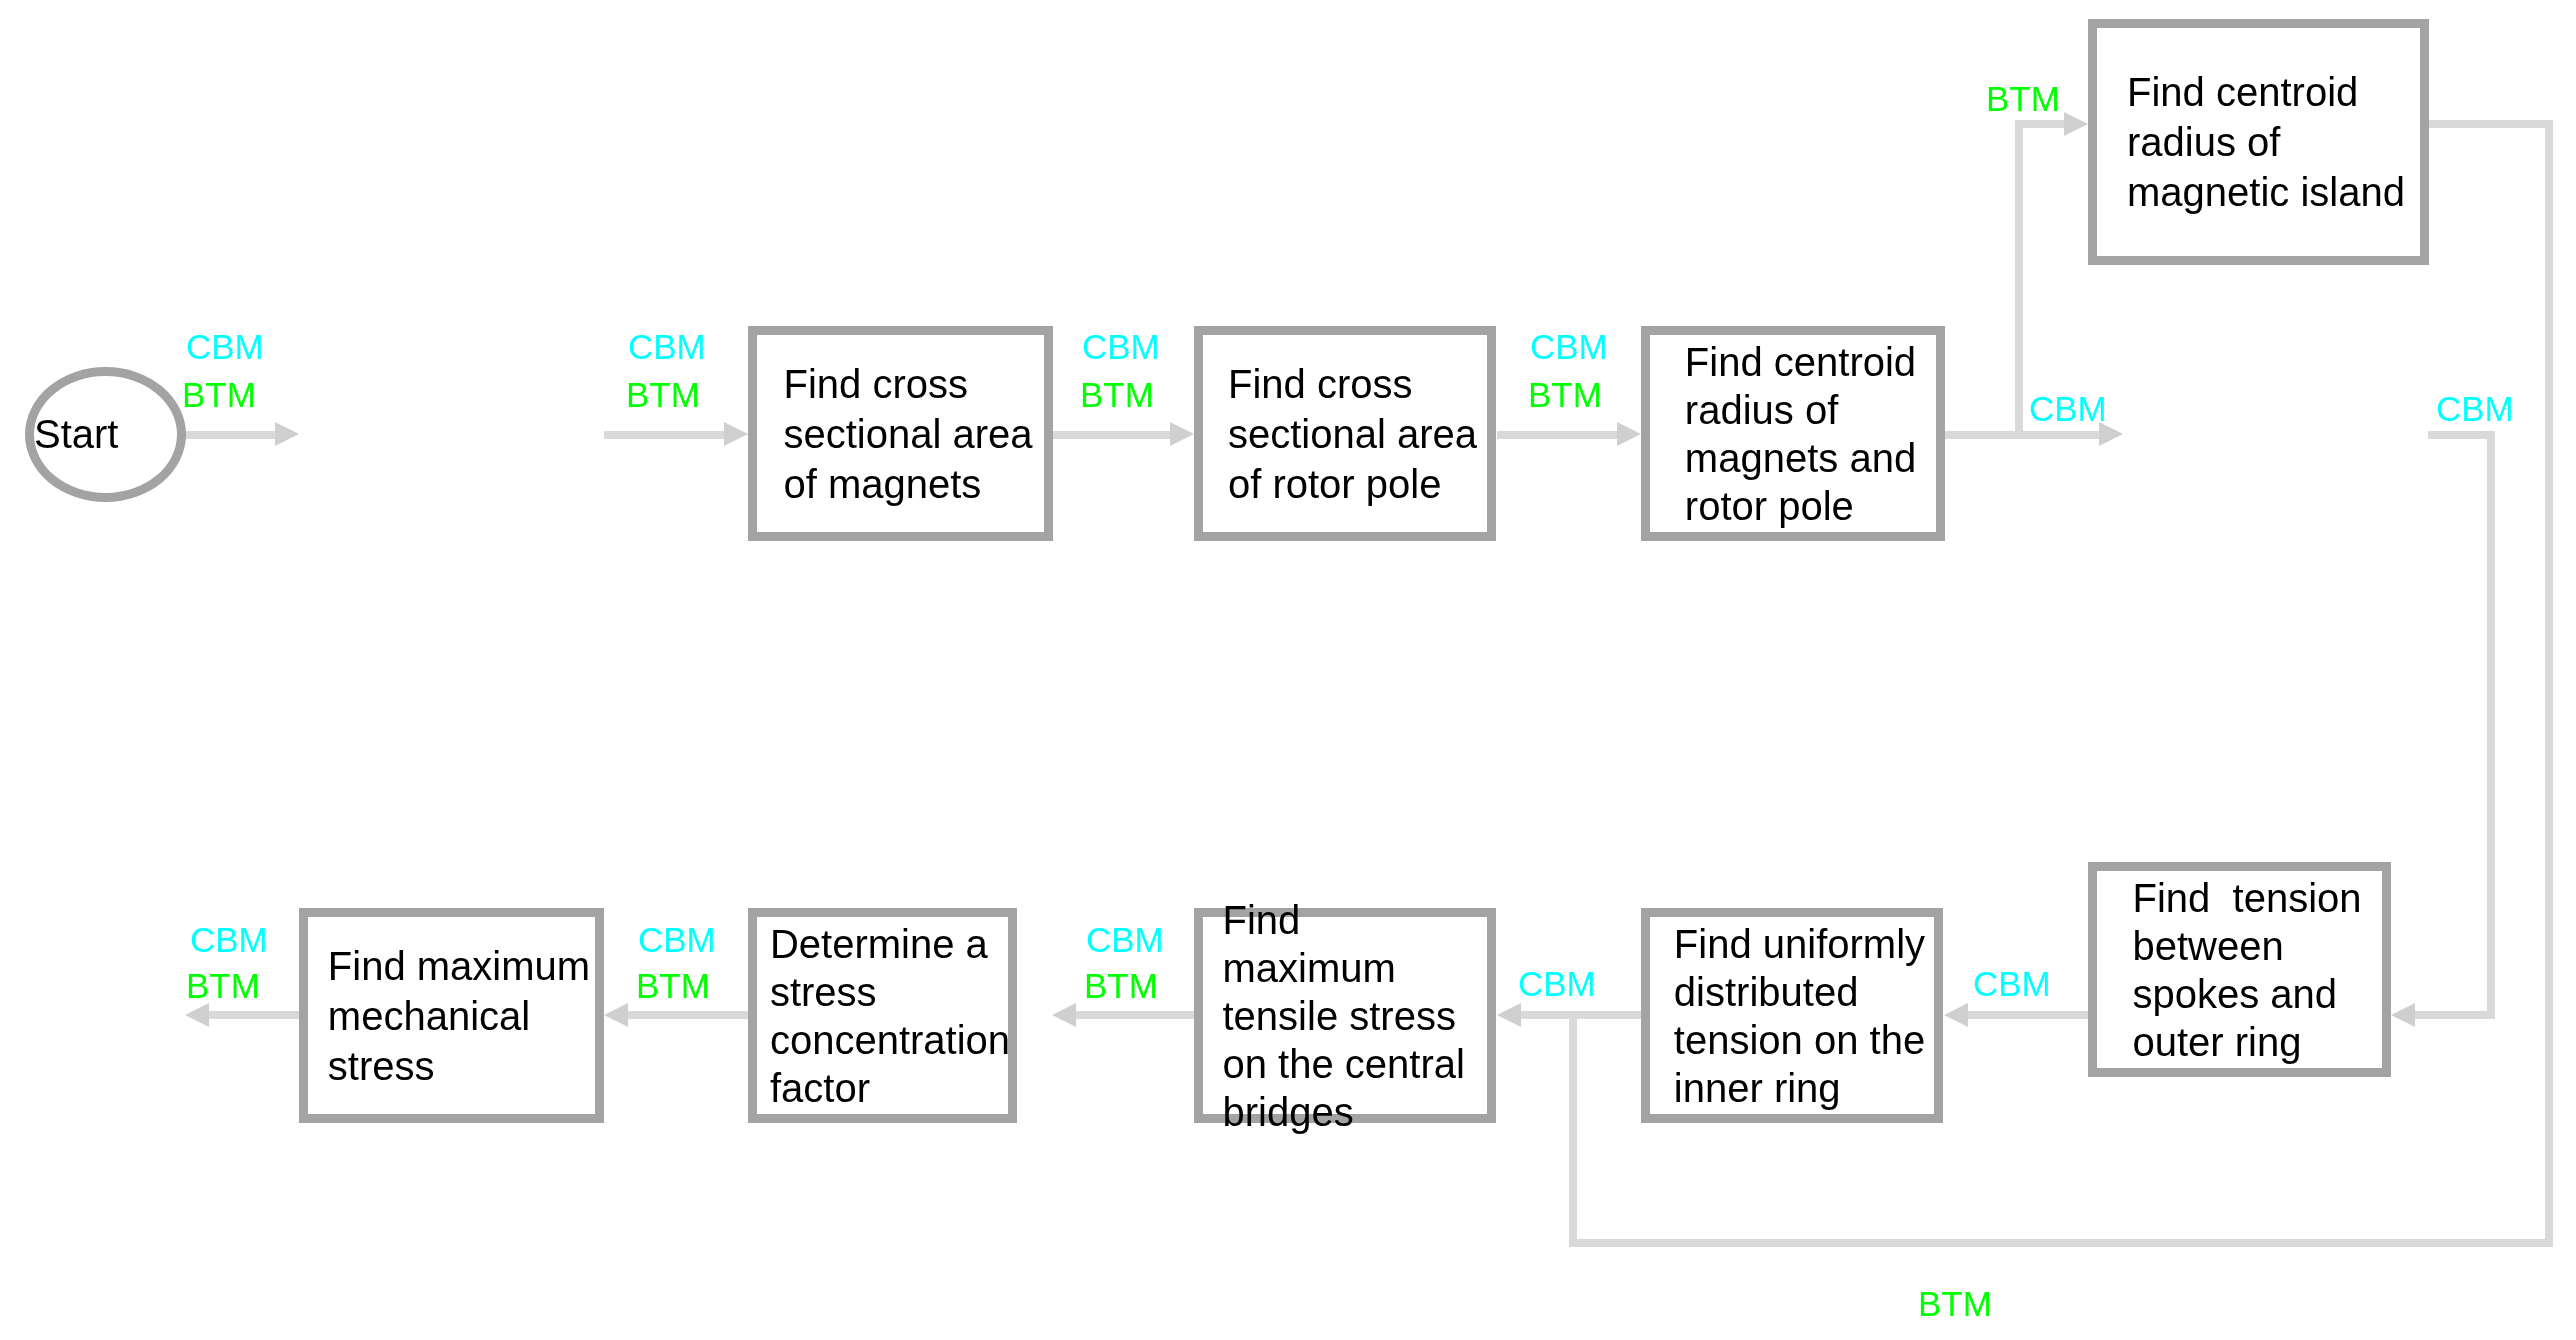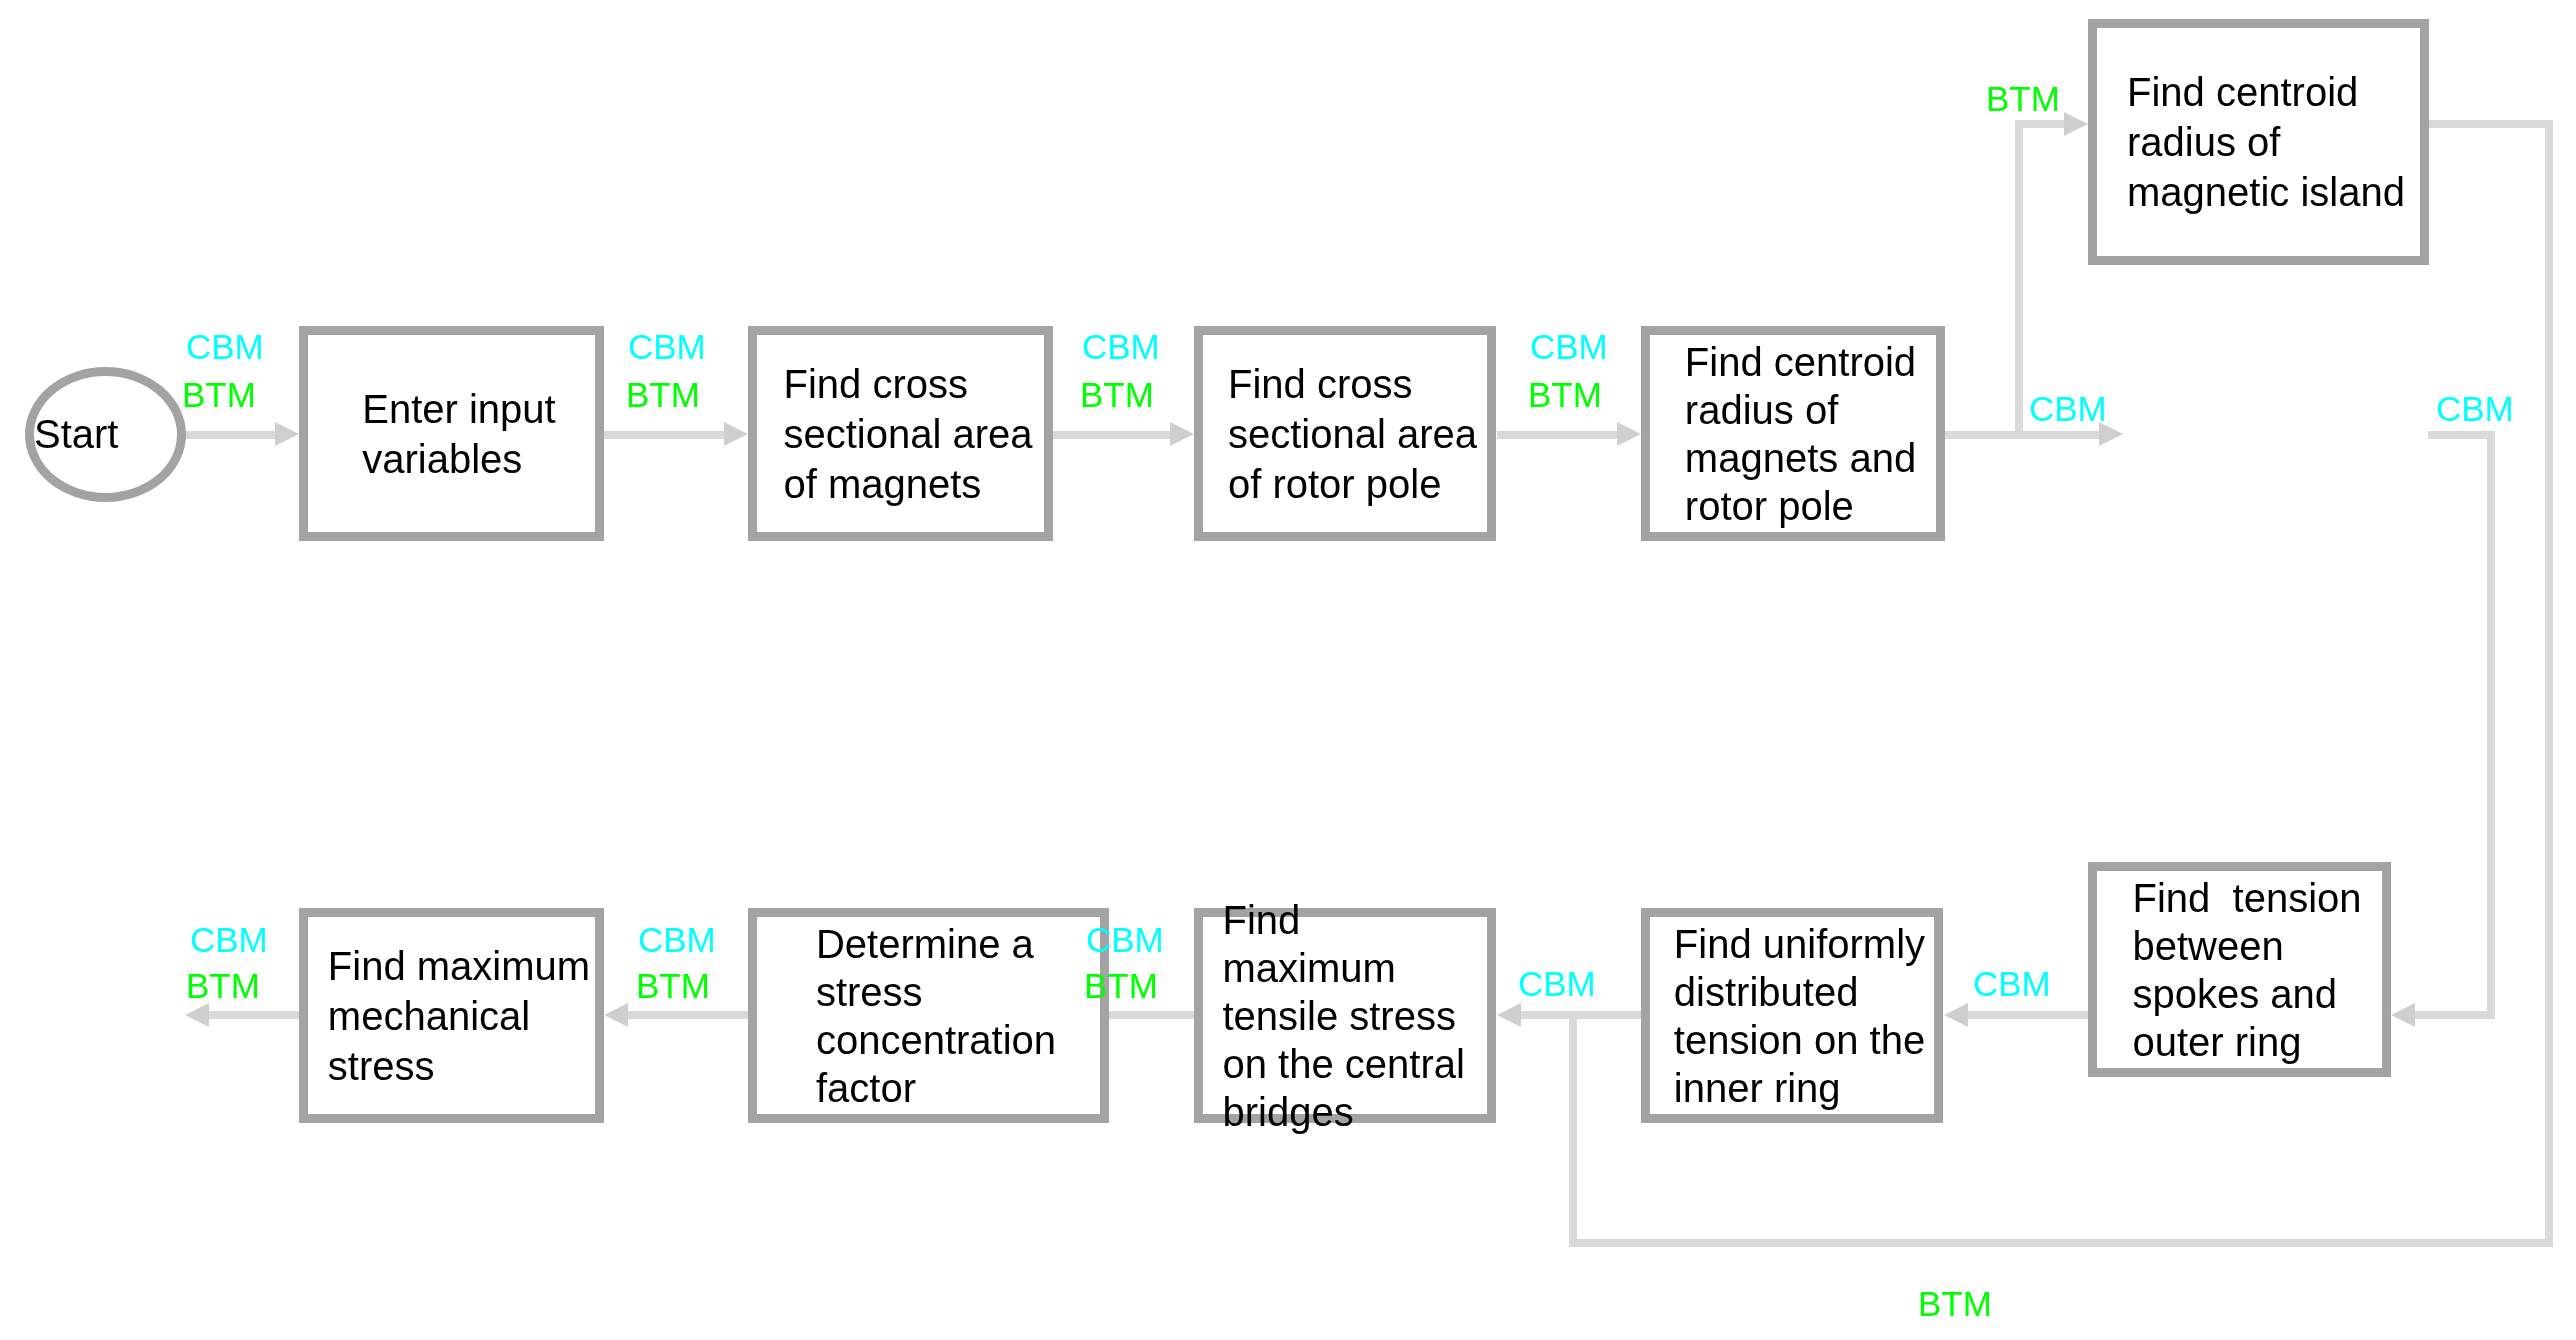--- a/index.html
+++ b/index.html
@@ -93,24 +93,20 @@
   <div class="head-l" style="left:1944px;top:1003px"></div>
   <div class="head-l" style="left:1497px;top:1003px"></div>
   <div class="head-l" style="left:1052px;top:1003px"></div>
   <div class="head-l" style="left:604px;top:1003px"></div>
   <div class="head-l" style="left:185px;top:1003px"></div>
 
   <div class="oval" style="left:25px;top:367px;width:161px;height:135px">
     <span>Start</span>
   </div>
 
-  <div class="node" style="left:299px;top:326px;width:305px;height:215px">
-    <div class="lbl">Enter input
-variables</div>
-  </div>
   <div class="node" style="left:748px;top:326px;width:305px;height:215px">
     <div class="lbl">Find cross
 sectional area
 of magnets</div>
   </div>
   <div class="node" style="left:1194px;top:326px;width:302px;height:215px">
     <div class="lbl">Find cross
 sectional area
 of rotor pole</div>
   </div>
@@ -137,21 +133,21 @@
 distributed
 tension on the
 inner ring</div>
   </div>
   <div class="node" style="left:1194px;top:908px;width:302px;height:215px">
     <div class="lbl" style="line-height:48px">Find maximum
 tensile stress
 on the central
 bridges</div>
   </div>
-  <div class="node" style="left:748px;top:908px;width:361px;height:215px">
+  <div class="node" style="left:748px;top:908px;width:269px;height:215px">
     <div class="lbl" style="line-height:48px">Determine a
 stress
 concentration
 factor</div>
   </div>
   <div class="node" style="left:299px;top:908px;width:305px;height:215px">
     <div class="lbl">Find maximum
 mechanical
 stress</div>
   </div>

